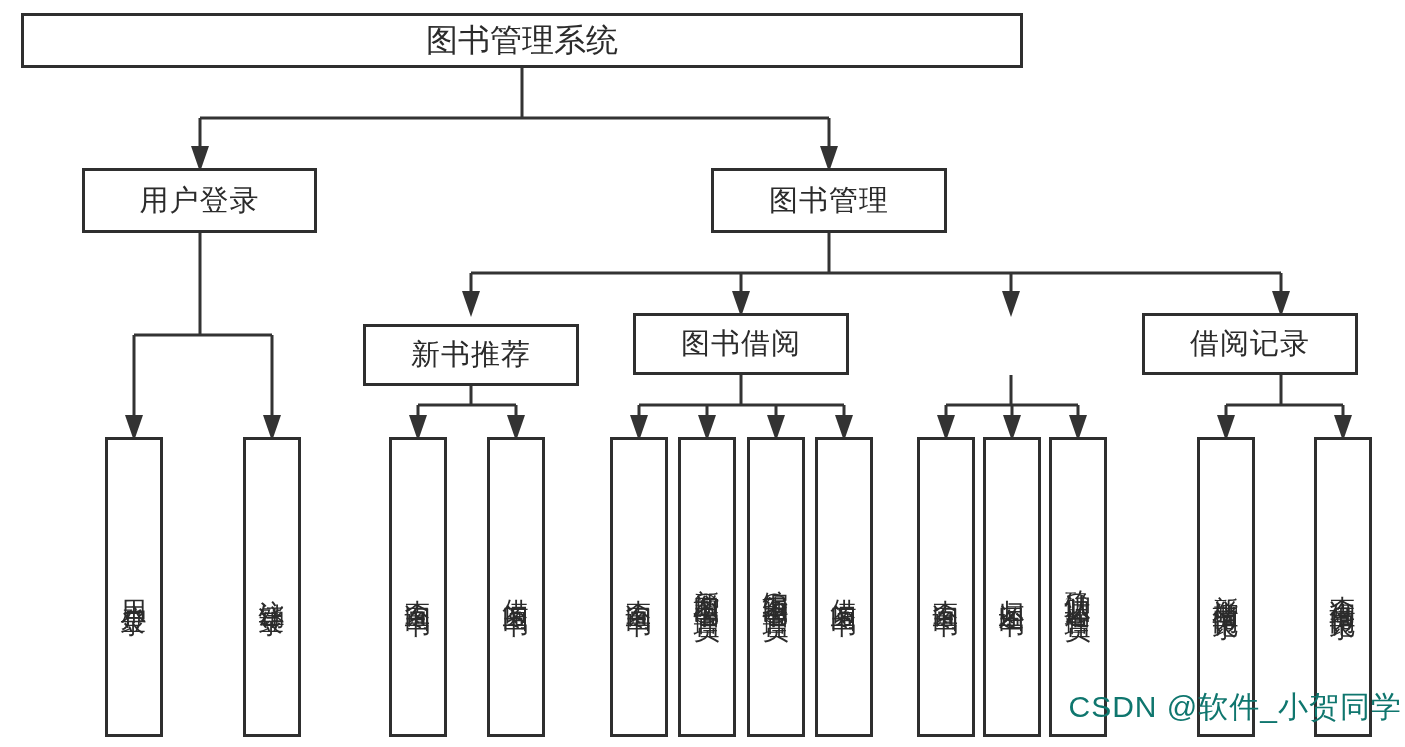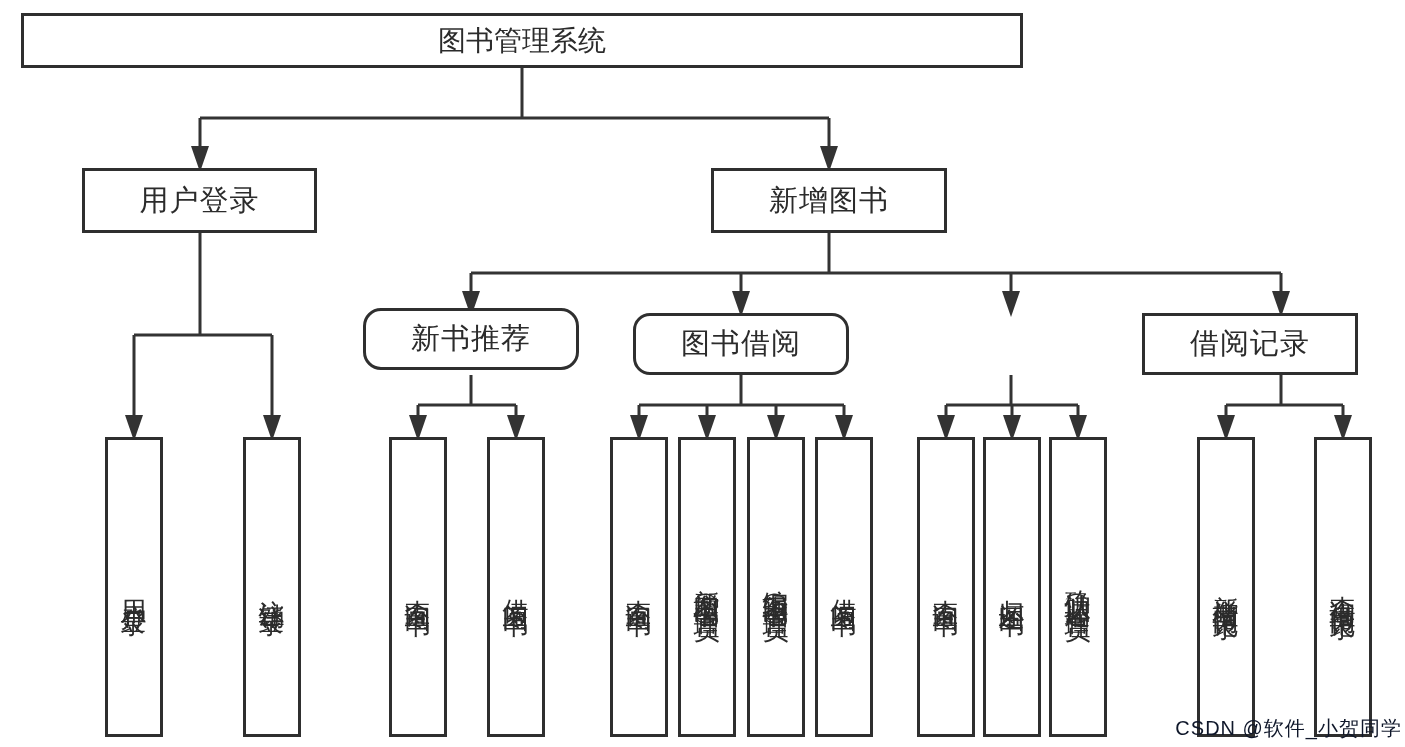--- a/index.html
+++ b/index.html
@@ -29,37 +29,37 @@
     position: absolute;
     box-sizing: border-box;
     border: 3px solid #2f2f2f;
     background: #ffffff;
     display: flex;
     align-items: center;
     justify-content: center;
     color: #2b2b2b;
   }
   .hbox { font-size: 29px; letter-spacing: 1px; }
-  .rootbox { font-size: 28px; }
+  .rootbox { font-size: 32px; }
   .leaf {
     writing-mode: vertical-rl;
     text-orientation: mixed;
     font-size: 26px;
     letter-spacing: 4px;
     line-height: 1;
     width: 58px;
     top: 437px;
     height: 300px;
   }
   .watermark {
     position: absolute;
     right: 3px;
-    bottom: 5px;
-    font-size: 20px;
-    color: #0f172a;
+    bottom: 19px;
+    font-size: 30px;
+    color: #0f766e;
     letter-spacing: 1px;
     white-space: nowrap;
   }
 </style>
 </head>
 <body>
 
 <div class="canvas">
 
   <svg class="connectors" viewBox="0 0 1405 747">
@@ -94,24 +94,24 @@
     <polygon points="1069,415 1087,415 1078,441"></polygon>
 
     <path d="M1281 375 V405 M1226 405 H1343 M1226 405 V420 M1343 405 V420"></path>
     <polygon points="1217,415 1235,415 1226,441"></polygon>
     <polygon points="1334,415 1352,415 1343,441"></polygon>
   </svg>
 
   <div class="box rootbox" style="left:21px; top:13px; width:1002px; height:55px;">图书管理系统</div>
 
   <div class="box hbox" style="left:82px; top:168px; width:235px; height:65px;">用户登录</div>
-  <div class="box hbox" style="left:711px; top:168px; width:236px; height:65px;">新增图书</div>
+  <div class="box hbox" style="left:711px; top:168px; width:236px; height:65px;">图书管理</div>
 
-  <div class="box hbox" style="left:363px; top:308px; width:216px; height:62px;border-radius:18px;">新书推荐</div>
-  <div class="box hbox" style="left:633px; top:313px; width:216px; height:62px;border-radius:17px;">图书借阅</div>
+  <div class="box hbox" style="left:363px; top:324px; width:216px; height:62px;">新书推荐</div>
+  <div class="box hbox" style="left:633px; top:313px; width:216px; height:62px;">图书借阅</div>
   <div class="box hbox" style="left:1142px; top:313px; width:216px; height:62px;">借阅记录</div>
 
   <div class="box leaf" style="left:105px;">用户登录</div>
   <div class="box leaf" style="left:243px;">注销登录</div>
 
   <div class="box leaf" style="left:389px;">查询图书</div>
   <div class="box leaf" style="left:487px;">借阅图书</div>
 
   <div class="box leaf" style="left:610px;">查询图书</div>
   <div class="box leaf" style="left:678px;">新增图书（管理员）</div>

